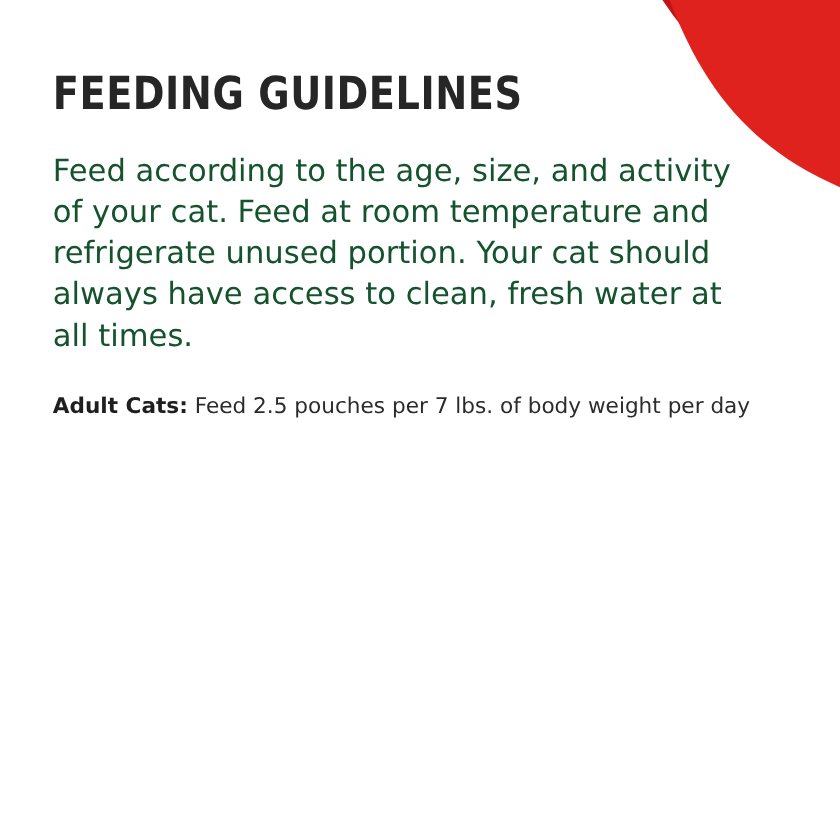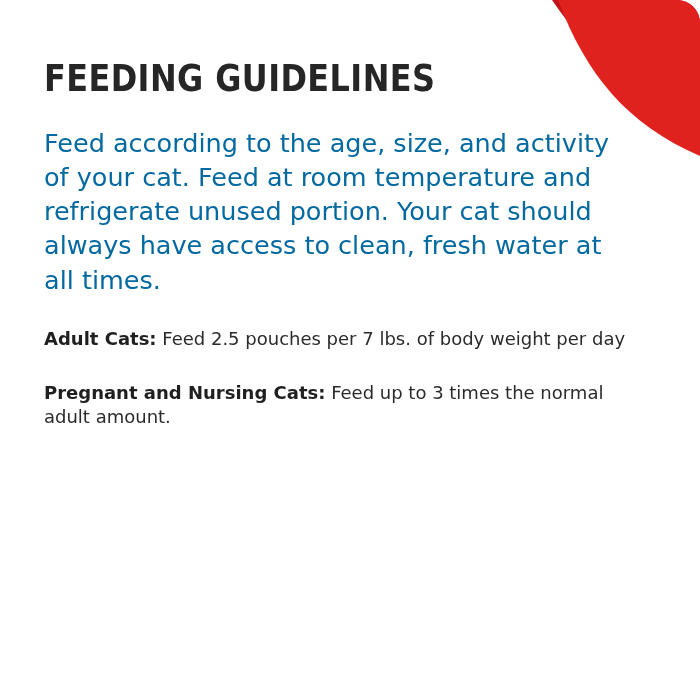--- a/index.html
+++ b/index.html
@@ -13,21 +13,20 @@
     font-family: "DejaVu Sans", sans-serif;
     overflow: hidden;
   }
   .page {
     position: relative;
     width: 700px;
     height: 700px;
     background: #ffffff;
     box-sizing: border-box;
     overflow: hidden;
-    border-radius: 23px;
   }
   
   .swoosh-wrap {
     position: absolute;
     top: 0;
     right: 0;
     width: 260px;
     height: 210px;
     pointer-events: none;
   }
@@ -47,21 +46,21 @@
     letter-spacing: 0.5px;
     color: #262626;
     margin: 0 0 26px 0;
     transform: scaleX(0.84);
     transform-origin: left center;
     white-space: nowrap;
   }
   .intro {
     font-size: 25.5px;
     line-height: 1.34;
-    color: #0369a1;
+    color: #14532d;
     margin: 0 0 30px 0;
     max-width: 580px;
   }
   .section {
     font-size: 18px;
     line-height: 1.34;
     color: #2b2b2b;
     margin: 0 0 30px 0;
     max-width: 582px;
   }
@@ -92,18 +91,15 @@
 
     <h1 class="title">FEEDING GUIDELINES</h1>
 
     <p class="intro">Feed according to the age, size, and activity of your cat. Feed at room temperature and refrigerate unused portion. Your cat should always have access to clean, fresh water at all times.</p>
 
     <p class="section">
       <span class="lbl">Adult Cats:</span><span class="txt"> Feed 2.5 pouches per 7 lbs. of body weight per day</span>
     </p>
 
 
-    <p class="section">
-      <span class="lbl">Pregnant and Nursing Cats:</span><span class="txt"> Feed up to 3 times the normal adult amount.</span>
-    </p>
 
   </div>
 </div>
 
 </body></html>

